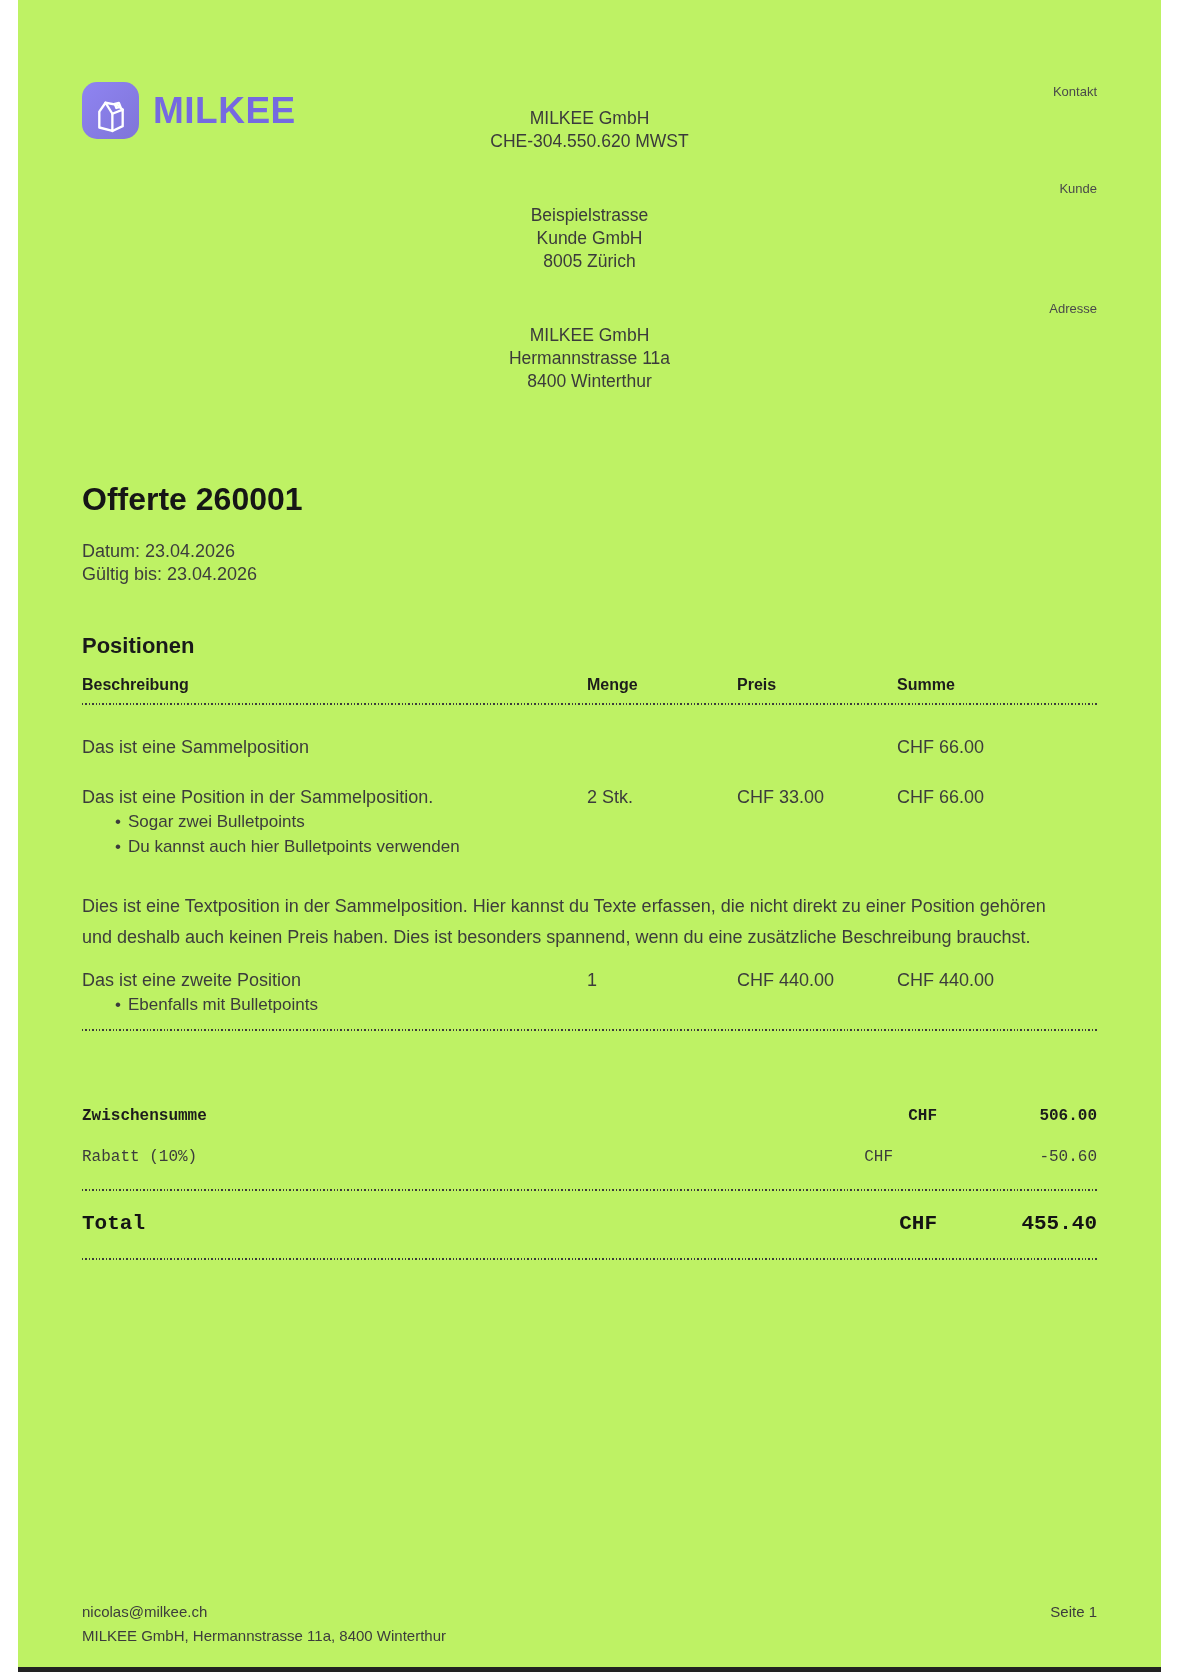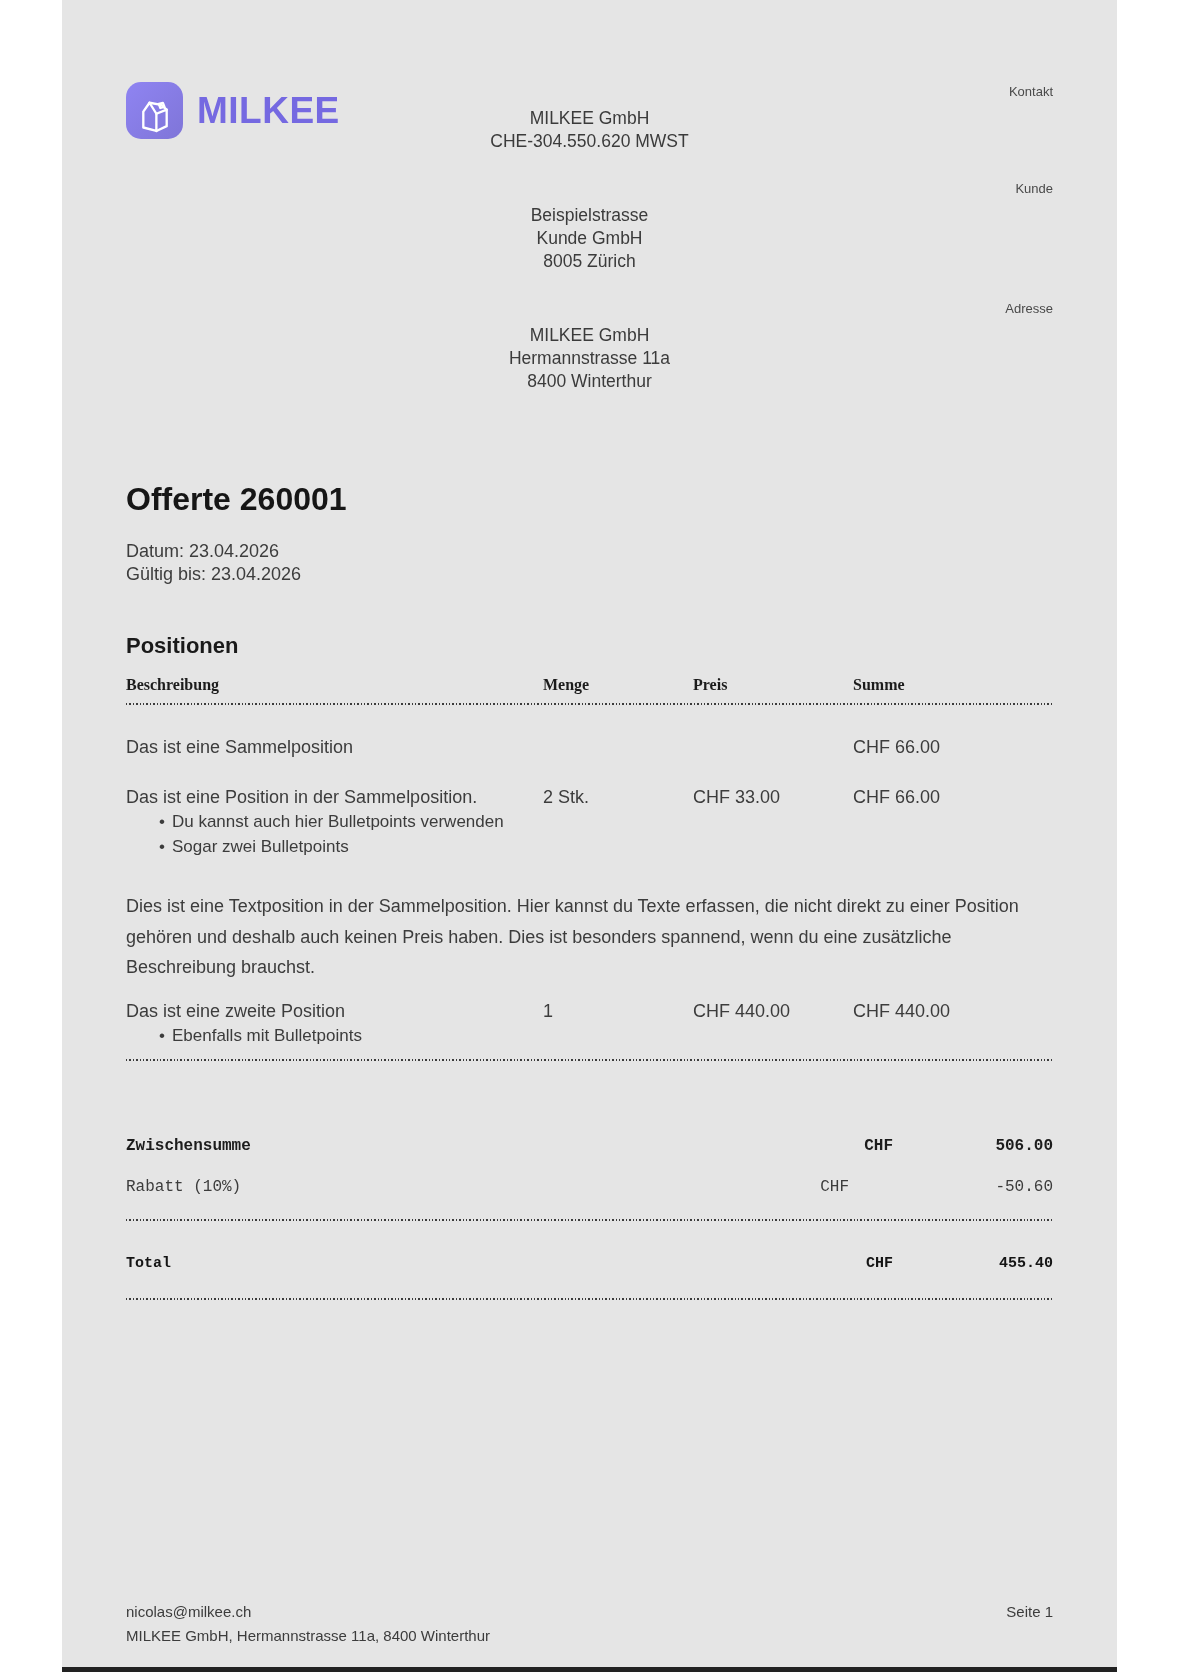--- a/index.html
+++ b/index.html
@@ -1,22 +1,22 @@
 <!DOCTYPE html>
 <html><head>
 <meta charset="utf-8">
 <style>
   * { margin: 0; padding: 0; box-sizing: border-box; }
   html, body { background: #ffffff; }
   .page {
     position: relative;
-    width: 1055px;
+    width: 1143px;
     height: 1672px;
     margin: 0 auto;
-    background: #e5e5e5;
+    background: #bef264;
     font-family: "Liberation Sans", sans-serif;
     color: #3d3d3d;
     overflow: hidden;
   }
 
   
   .doc-header { position: relative; padding: 84px 64px 0; }
   .logo {
     position: absolute; left: 64px; top: 82px;
     display: flex; align-items: center; gap: 14px;
@@ -52,21 +52,21 @@
     height: 2px;
     background: repeating-linear-gradient(90deg, #3b3b3b 0 1.3px, transparent 1.3px 3.4px);
   }
 
   .row {
     display: grid;
     grid-template-columns: 1fr 150px 160px 200px;
     align-items: start;
   }
   .thead { margin-top: 17px; padding-bottom: 9px; }
-  .thead > div { font-size: 16px; font-weight: 700; color: #1c1c1c; font-family: Liberation Serif, serif; }
+  .thead > div { font-size: 16px; font-weight: 700; color: #1c1c1c; }
   .c-menge, .c-preis, .c-summe { }
   .body-row { font-size: 18px; line-height: 24px; color: #3c3c3c; }
   .r1 { margin-top: 30px; }
   .r2 { margin-top: 26px; }
   .r3 { margin-top: 16px; }
   .bullet { font-size: 17px; line-height: 23.5px; padding-left: 33px; margin-top: 1px; color: #3c3c3c; }
   .bullet::before { content: "•"; margin-right: 7px; }
   .text-row {
     margin-top: 33px; max-width: 990px;
     font-size: 18px; line-height: 30.5px; color: #3c3c3c;
@@ -78,22 +78,22 @@
   .t-row {
     display: grid;
     grid-template-columns: 1fr 120px 160px;
     font-size: 16px; line-height: 21px;
   }
   .t-row .t-cur, .t-row .t-amt { text-align: right; }
   .t-sub { font-weight: 700; color: #1c1c1c; }
   .t-disc { margin-top: 20px; color: #3c3c3c; gap: 44px; }
   .totals .dotted { margin-top: 21px; }
   .t-total {
-    margin-top: 30px;
-    font-size: 15px; line-height: 26px; font-weight: 700; color: #141414;
+    margin-top: 20px;
+    font-size: 21px; line-height: 26px; font-weight: 700; color: #141414;
   }
   .final-line { margin-top: 18px; }
 
   
   .doc-footer {
     position: absolute; left: 64px; right: 64px; bottom: 24px;
     display: flex; justify-content: space-between; align-items: flex-start;
     font-size: 15px; line-height: 24px; color: #3c3c3c;
   }
   .page-edge {
@@ -162,22 +162,22 @@
       <div class="row body-row r1">
         <div class="c-desc">Das ist eine Sammelposition</div>
         <div class="c-menge"></div>
         <div class="c-preis"></div>
         <div class="c-summe">CHF 66.00</div>
       </div>
 
       <div class="row body-row r2">
         <div class="c-desc">
           <div>Das ist eine Position in der Sammelposition.</div>
+          <div class="bullet">Sogar zwei Bulletpoints</div>
           <div class="bullet">Du kannst auch hier Bulletpoints verwenden</div>
-          <div class="bullet">Sogar zwei Bulletpoints</div>
         </div>
         <div class="c-menge">2 Stk.</div>
         <div class="c-preis">CHF 33.00</div>
         <div class="c-summe">CHF 66.00</div>
       </div>
 
       <div class="text-row">Dies ist eine Textposition in der Sammelposition. Hier kannst du Texte erfassen, die nicht direkt zu einer Position gehören und deshalb auch keinen Preis haben. Dies ist besonders spannend, wenn du eine zusätzliche Beschreibung brauchst.</div>
 
       <div class="row body-row r3">
         <div class="c-desc">

